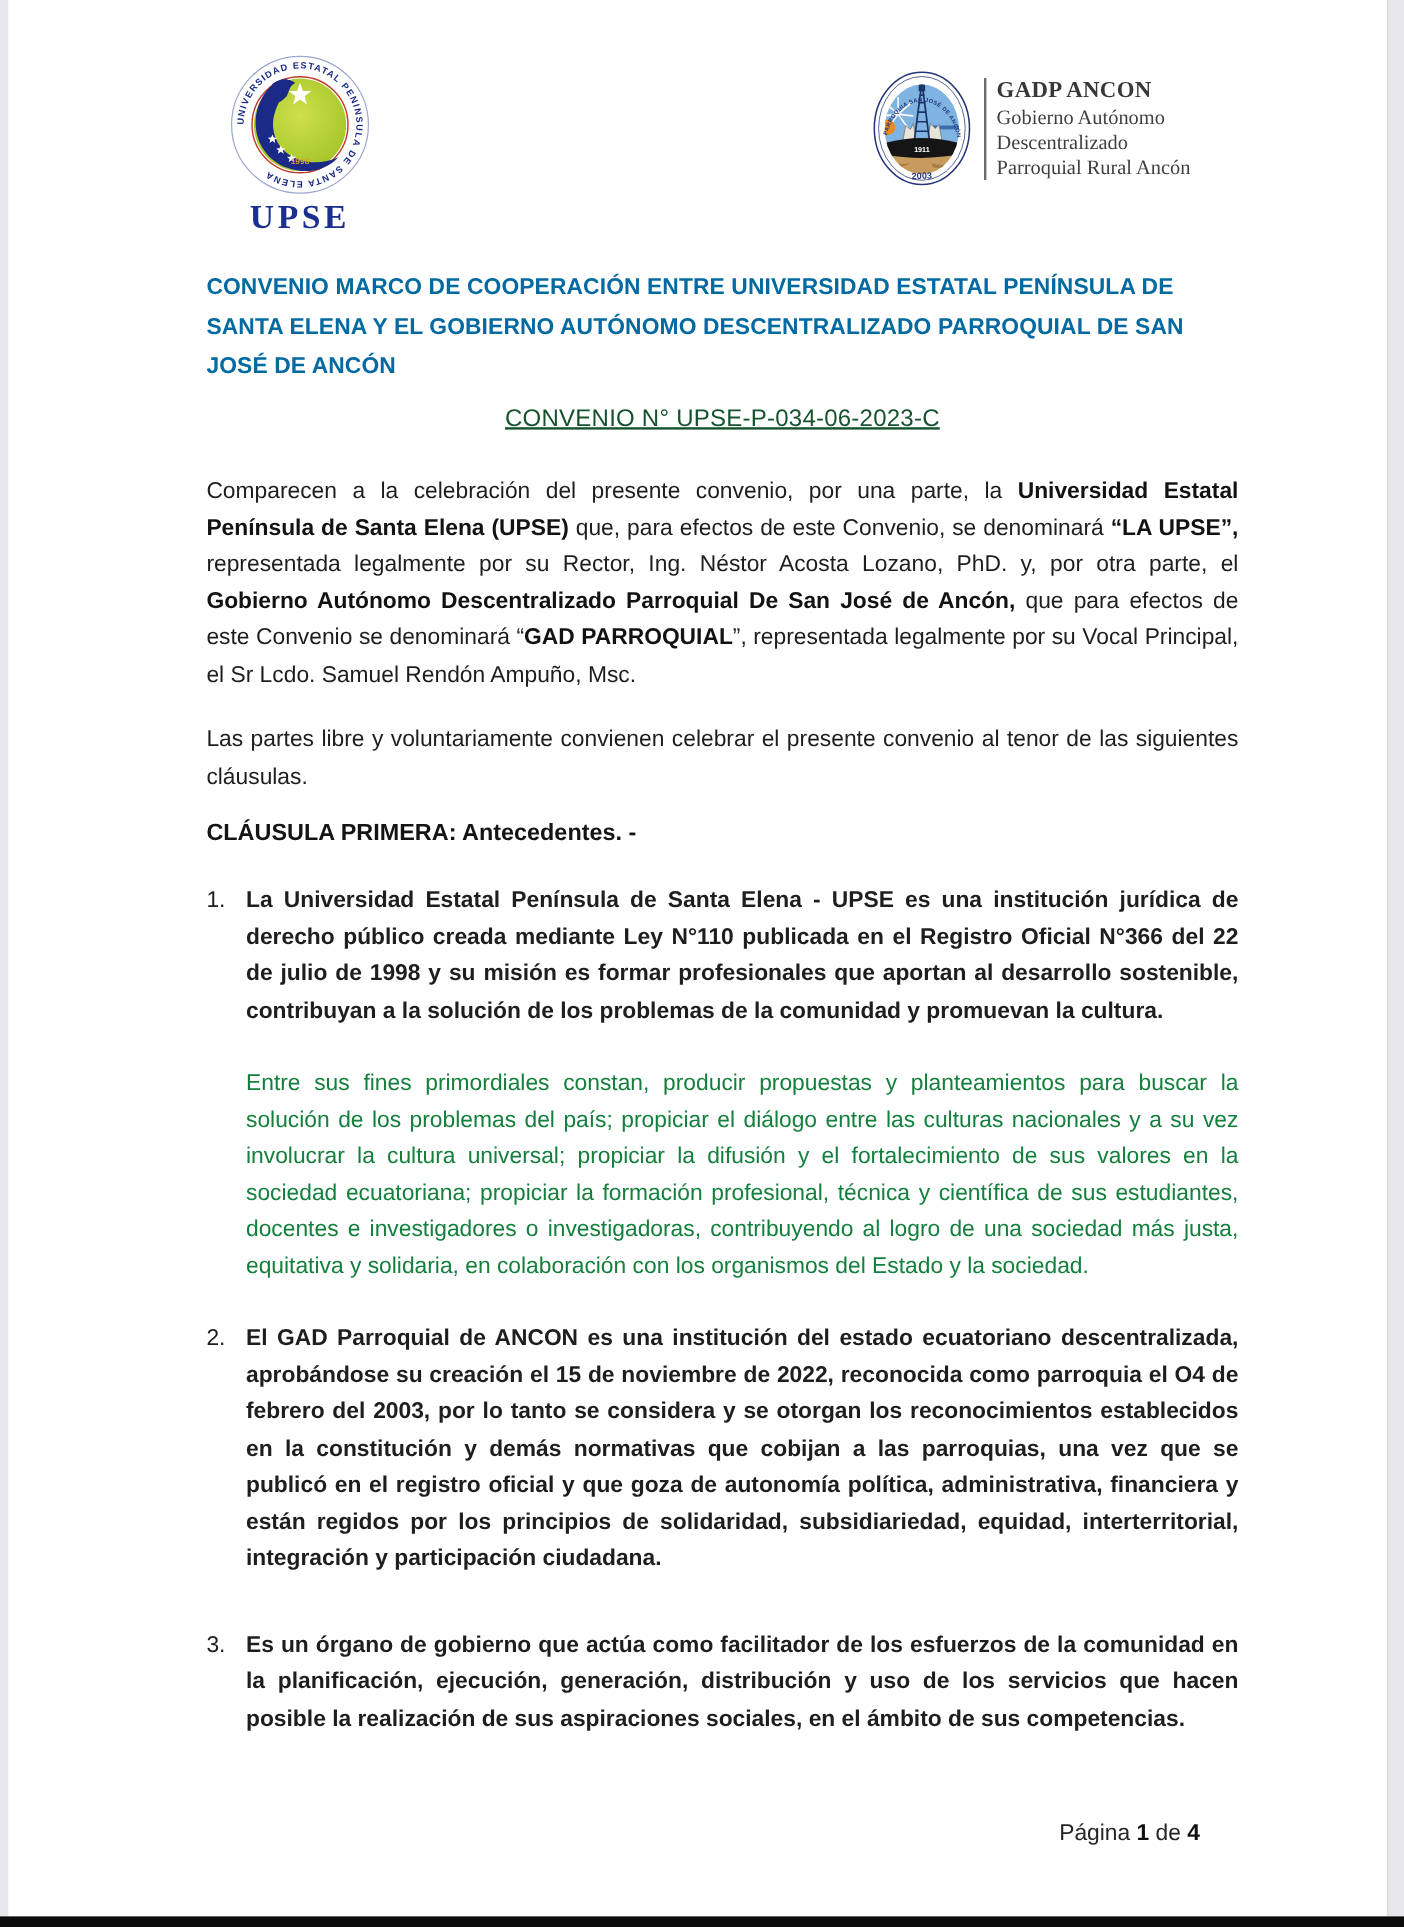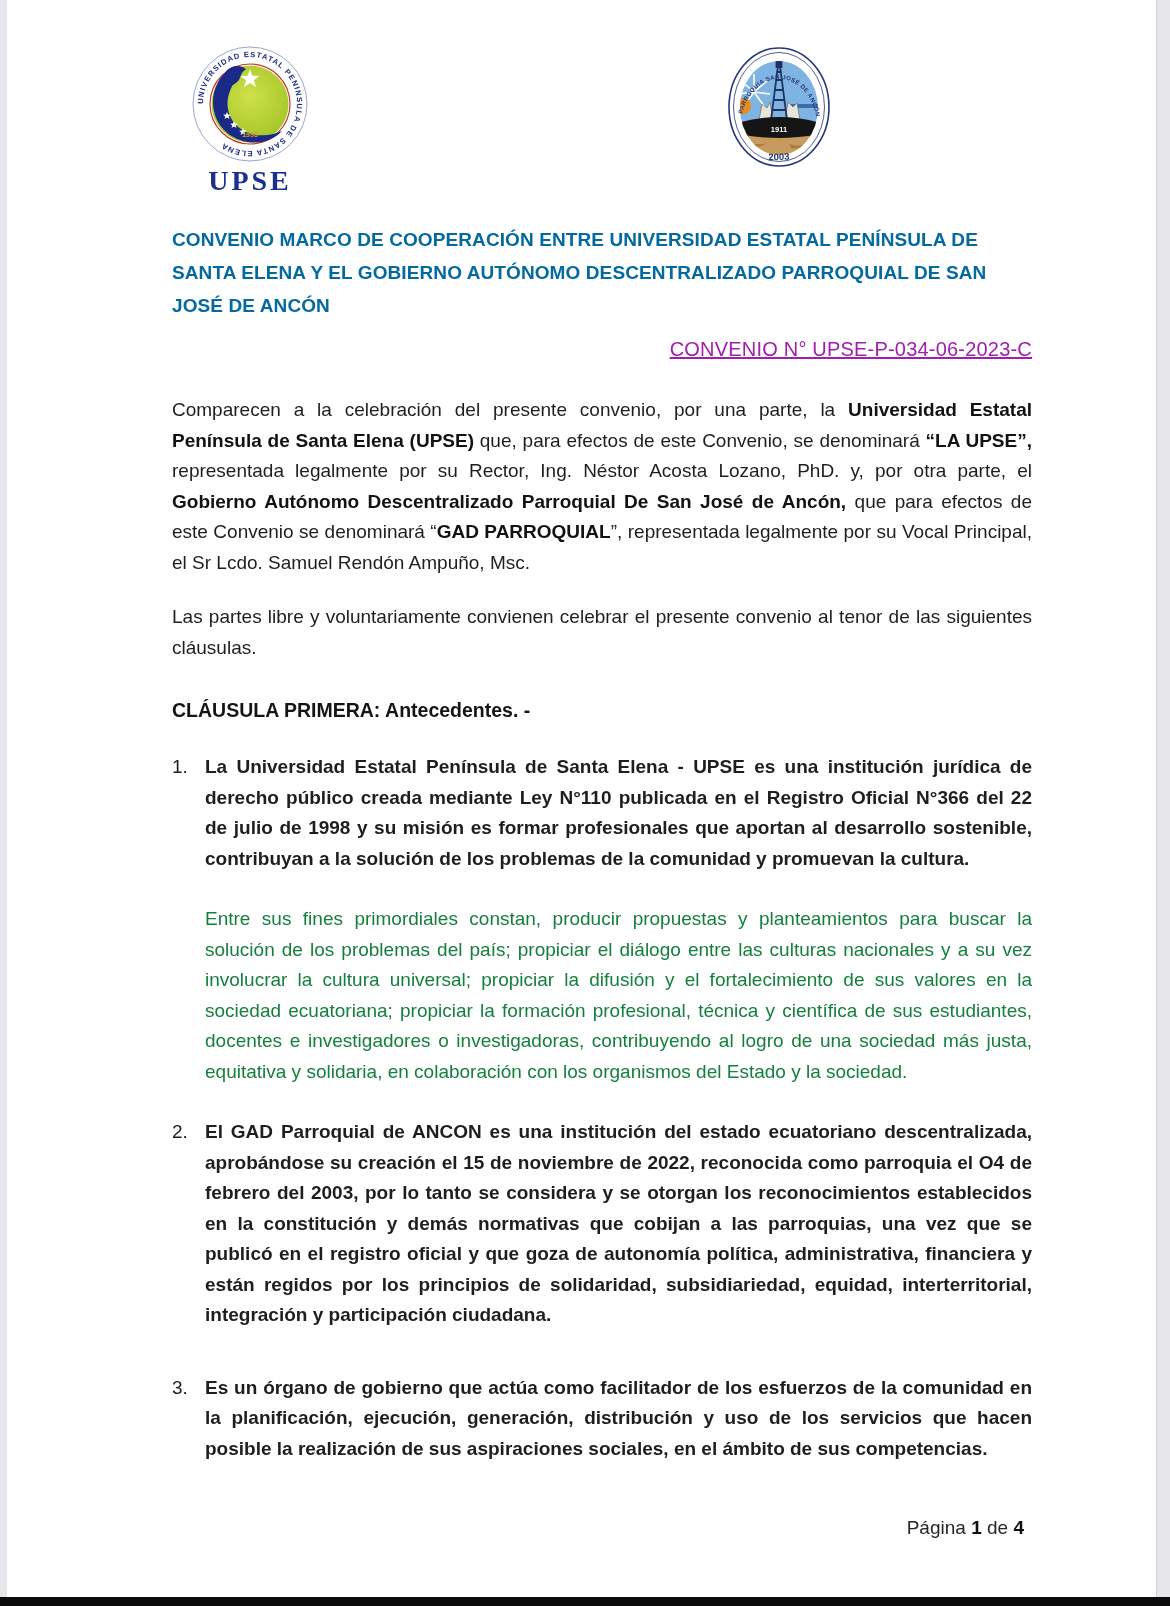--- a/index.html
+++ b/index.html
@@ -67,36 +67,36 @@
     width: 860px;
     text-align: left;
     font-weight: bold;
     font-size: 19px;
     line-height: 33px;
     color: #0369a1;
     letter-spacing: 0.1px;
   }
   .convenio-number {
     margin-top: 16px;
-    text-align: right;
+    text-align: center;
     font-size: 20px;
-    color: #a21caf;
+    color: #14532d;
     text-decoration: underline;
     letter-spacing: 0.2px;
   }
   .para {
     margin-top: 24px;
     font-size: 19px;
     line-height: 30.5px;
     color: #1e1e1e;
     text-align: justify;
   }
   .para b { color: #121212; }
   .clause-heading {
-    margin-top: 36px;
+    margin-top: 20px;
     font-size: 19.5px;
     font-weight: bold;
     color: #141414;
   }
   .num-list { margin-top: 14px; }
   .num-item {
     display: grid;
     grid-template-columns: 33px 1fr;
     margin-top: 30px;
     font-size: 19px;
@@ -110,21 +110,21 @@
     margin-left: 33px;
     font-size: 19px;
     line-height: 30.5px;
     color: #15803d;
     text-align: justify;
   }
   .item-gap-lg { margin-top: 42px; }
 
   .page-footer {
     position: absolute;
-    right: 132px;
+    right: 156px;
     bottom: 58px;
     font-size: 19px;
     color: #262626;
   }
   .page-footer b { color: #111; }
 </style>
 </head>
 <body>
 
 <div class="photo-frame">
@@ -213,20 +213,25 @@
               <path d="M 20,96 q 10,4 20,1 q -8,6 -18,3 Z" fill="#a97c42"></path>
               <path d="M 62,98 q 10,3 20,0 q -8,6 -18,4 Z" fill="#a97c42"></path>
             </g>
 
             <text font-size="6" font-weight="bold" fill="#24347a" letter-spacing="0.4">
               <textPath href="#seal-arc" startOffset="2">PARROQUIA SAN JOSÉ DE ANCÓN</textPath>
             </text>
             <text x="52" y="114" font-size="9.5" font-weight="bold" fill="#24347a" text-anchor="middle" transform="rotate(-2 52 114)">2003</text>
           </svg>
 
+          <div class="gadp-block">
+            <div class="gadp-title">GADP ANCON</div>
+            <div class="gadp-line">Gobierno Autónomo Descentralizado</div>
+            <div class="gadp-line">Parroquial Rural Ancón</div>
+          </div>
         </div>
       </div>
 
       <div class="doc-title">CONVENIO MARCO DE COOPERACIÓN ENTRE UNIVERSIDAD ESTATAL PENÍNSULA DE SANTA ELENA Y EL GOBIERNO AUTÓNOMO DESCENTRALIZADO PARROQUIAL DE SAN JOSÉ DE ANCÓN</div>
 
       <div class="convenio-number">CONVENIO N° UPSE-P-034-06-2023-C</div>
 
       <p class="para" style="margin-top:34px"><span>Comparecen a la celebración del presente convenio, por una parte, la </span><b>Universidad Estatal Península de Santa Elena (UPSE)</b><span> que, para efectos de este Convenio, se denominará </span><b>“LA UPSE”,</b><span> representada legalmente por su Rector, Ing. Néstor Acosta Lozano, PhD. y, por otra parte, el </span><b>Gobierno Autónomo Descentralizado Parroquial De San José de Ancón,</b><span> que para efectos de este Convenio se denominará “</span><b>GAD PARROQUIAL</b><span>”, representada legalmente por su Vocal Principal, el Sr Lcdo. Samuel Rendón Ampuño, Msc.</span></p>
 
       <p class="para">Las partes libre y voluntariamente convienen celebrar el presente convenio al tenor de las siguientes cláusulas.</p>

